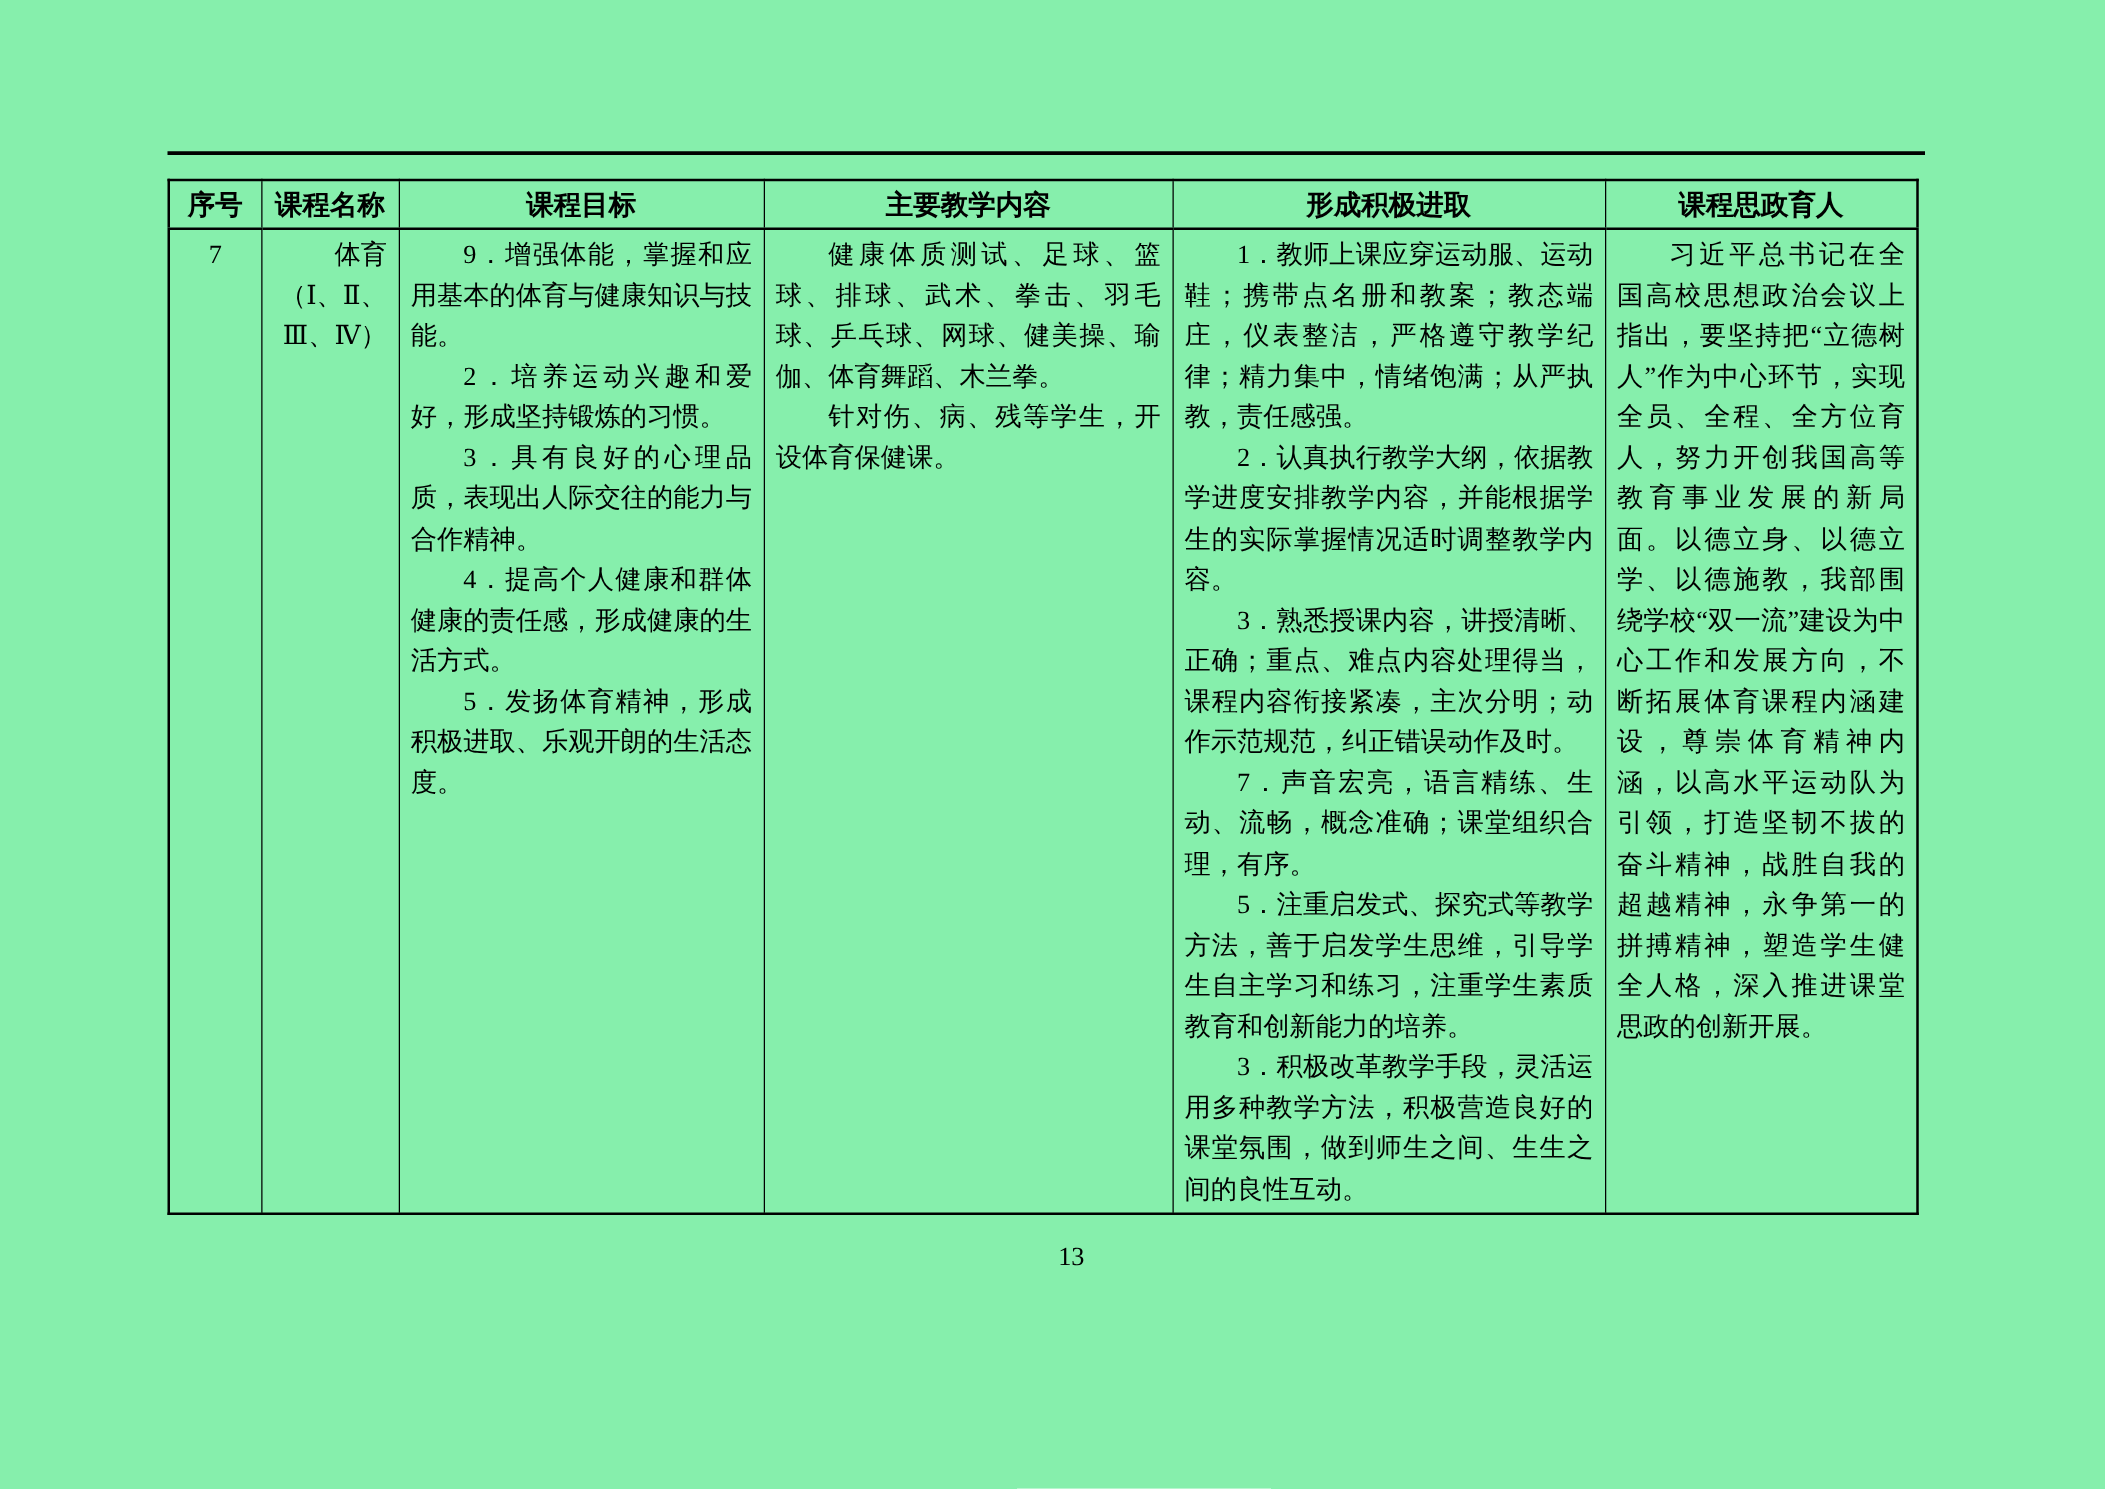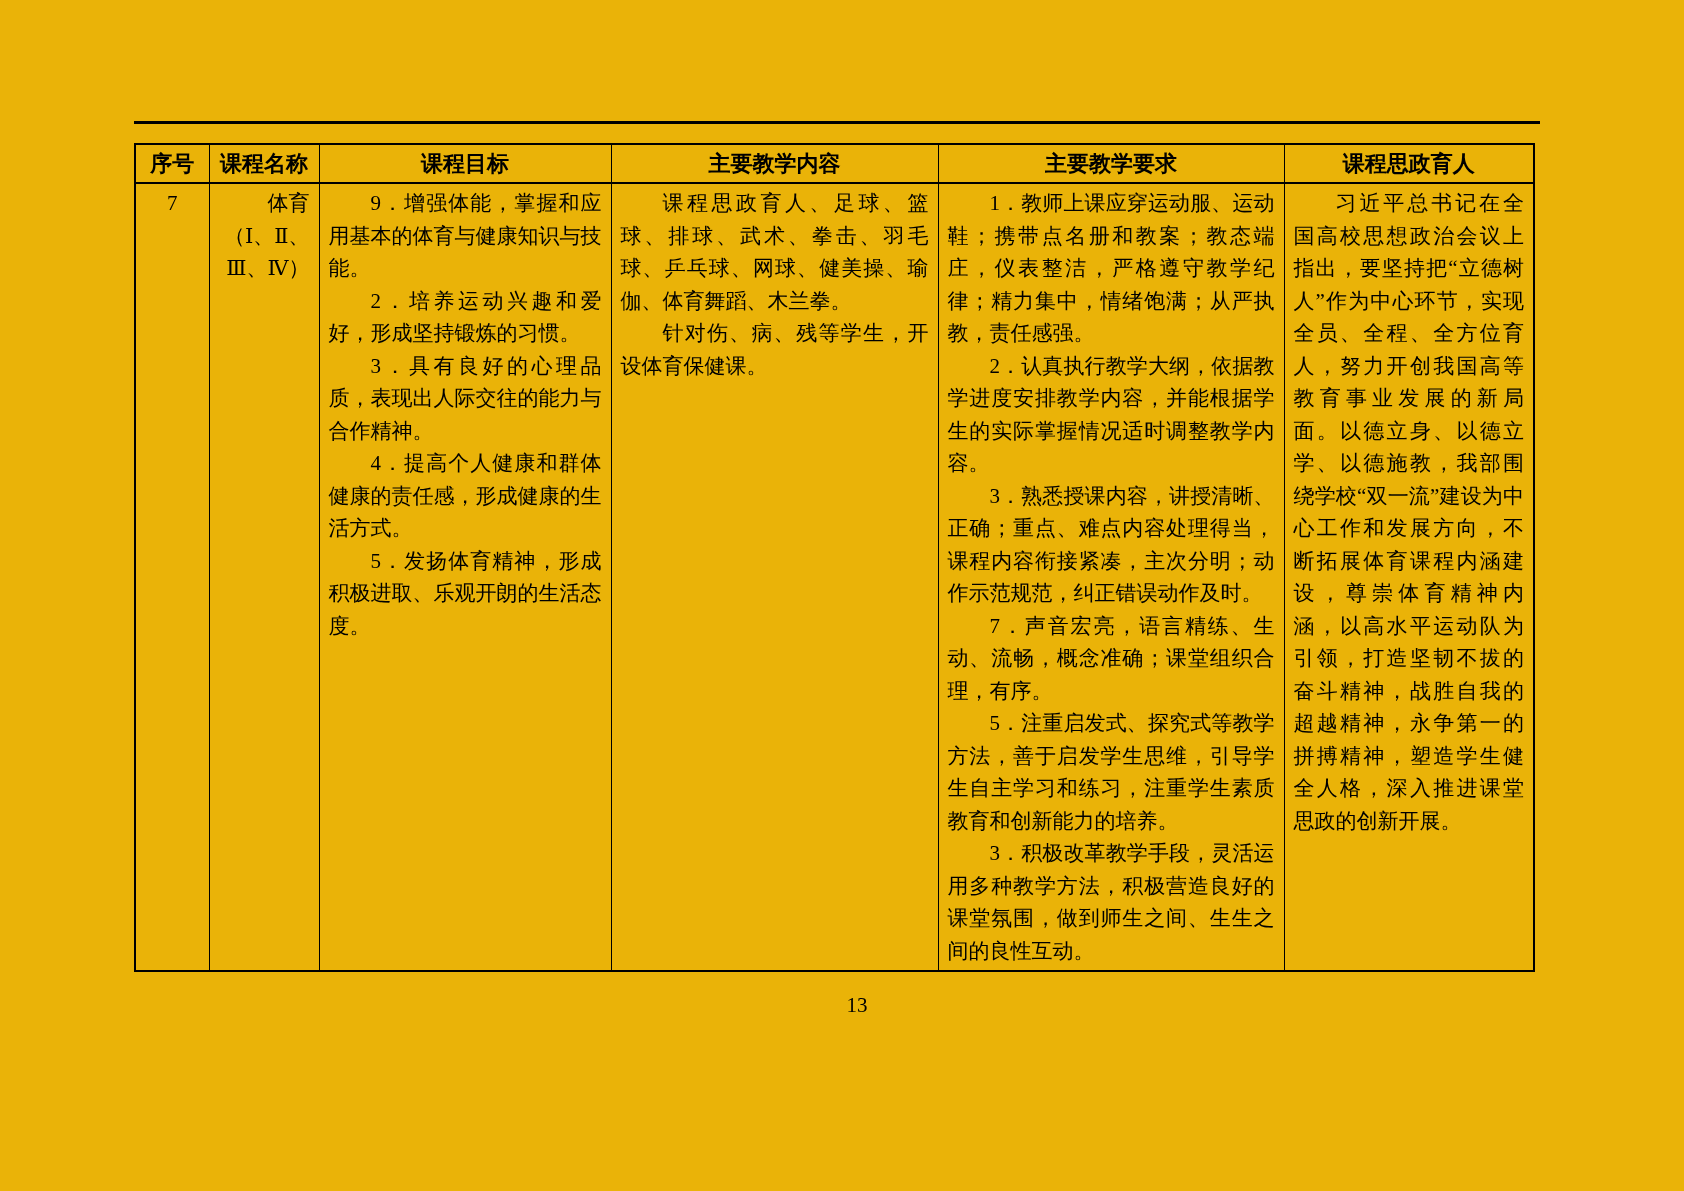--- a/index.html
+++ b/index.html
@@ -4,21 +4,21 @@
 <style>
   html, body {
     margin: 0;
     padding: 0;
     background: #ffffff;
   }
   .page {
     position: relative;
     width: 1684px;
     height: 1191px;
-    background: #eab308;
+    background: #86efac;
     color: #000000;
     font-family: "Liberation Serif", "DejaVu Serif", serif;
     overflow: hidden;
   }
   .header-rule {
     position: absolute;
     left: 134px;
     top: 121px;
     width: 1406px;
     height: 3px;
@@ -107,37 +107,37 @@
       <col style="width:327px">
       <col style="width:346px">
       <col style="width:250px">
     </colgroup>
     <thead>
       <tr>
         <th>序号</th>
         <th>课程名称</th>
         <th>课程目标</th>
         <th>主要教学内容</th>
-        <th>主要教学要求</th>
+        <th>形成积极进取</th>
         <th>课程思政育人</th>
       </tr>
     </thead>
     <tbody>
       <tr class="body-row">
         <td class="td-number">7</td>
         <td class="td-name">体育（Ⅰ、Ⅱ、Ⅲ、Ⅳ）</td>
         <td class="td-objectives">
           <p>9．增强体能，掌握和应用基本的体育与健康知识与技能。</p>
           <p>2．培养运动兴趣和爱好，形成坚持锻炼的习惯。</p>
           <p>3．具有良好的心理品质，表现出人际交往的能力与合作精神。</p>
           <p>4．提高个人健康和群体健康的责任感，形成健康的生活方式。</p>
           <p>5．发扬体育精神，形成积极进取、乐观开朗的生活态度。</p>
         </td>
         <td class="td-content">
-          <p>课程思政育人、足球、篮球、排球、武术、拳击、羽毛球、乒乓球、网球、健美操、瑜伽、体育舞蹈、木兰拳。</p>
+          <p>健康体质测试、足球、篮球、排球、武术、拳击、羽毛球、乒乓球、网球、健美操、瑜伽、体育舞蹈、木兰拳。</p>
           <p>针对伤、病、残等学生，开设体育保健课。</p>
         </td>
         <td class="td-requirements">
           <p>1．教师上课应穿运动服、运动鞋；携带点名册和教案；教态端庄，仪表整洁，严格遵守教学纪律；精力集中，情绪饱满；从严执教，责任感强。</p>
           <p>2．认真执行教学大纲，依据教学进度安排教学内容，并能根据学生的实际掌握情况适时调整教学内容。</p>
           <p>3．熟悉授课内容，讲授清晰、正确；重点、难点内容处理得当，课程内容衔接紧凑，主次分明；动作示范规范，纠正错误动作及时。</p>
           <p>7．声音宏亮，语言精练、生动、流畅，概念准确；课堂组织合理，有序。</p>
           <p>5．注重启发式、探究式等教学方法，善于启发学生思维，引导学生自主学习和练习，注重学生素质教育和创新能力的培养。</p>
           <p>3．积极改革教学手段，灵活运用多种教学方法，积极营造良好的课堂氛围，做到师生之间、生生之间的良性互动。</p>
         </td>

